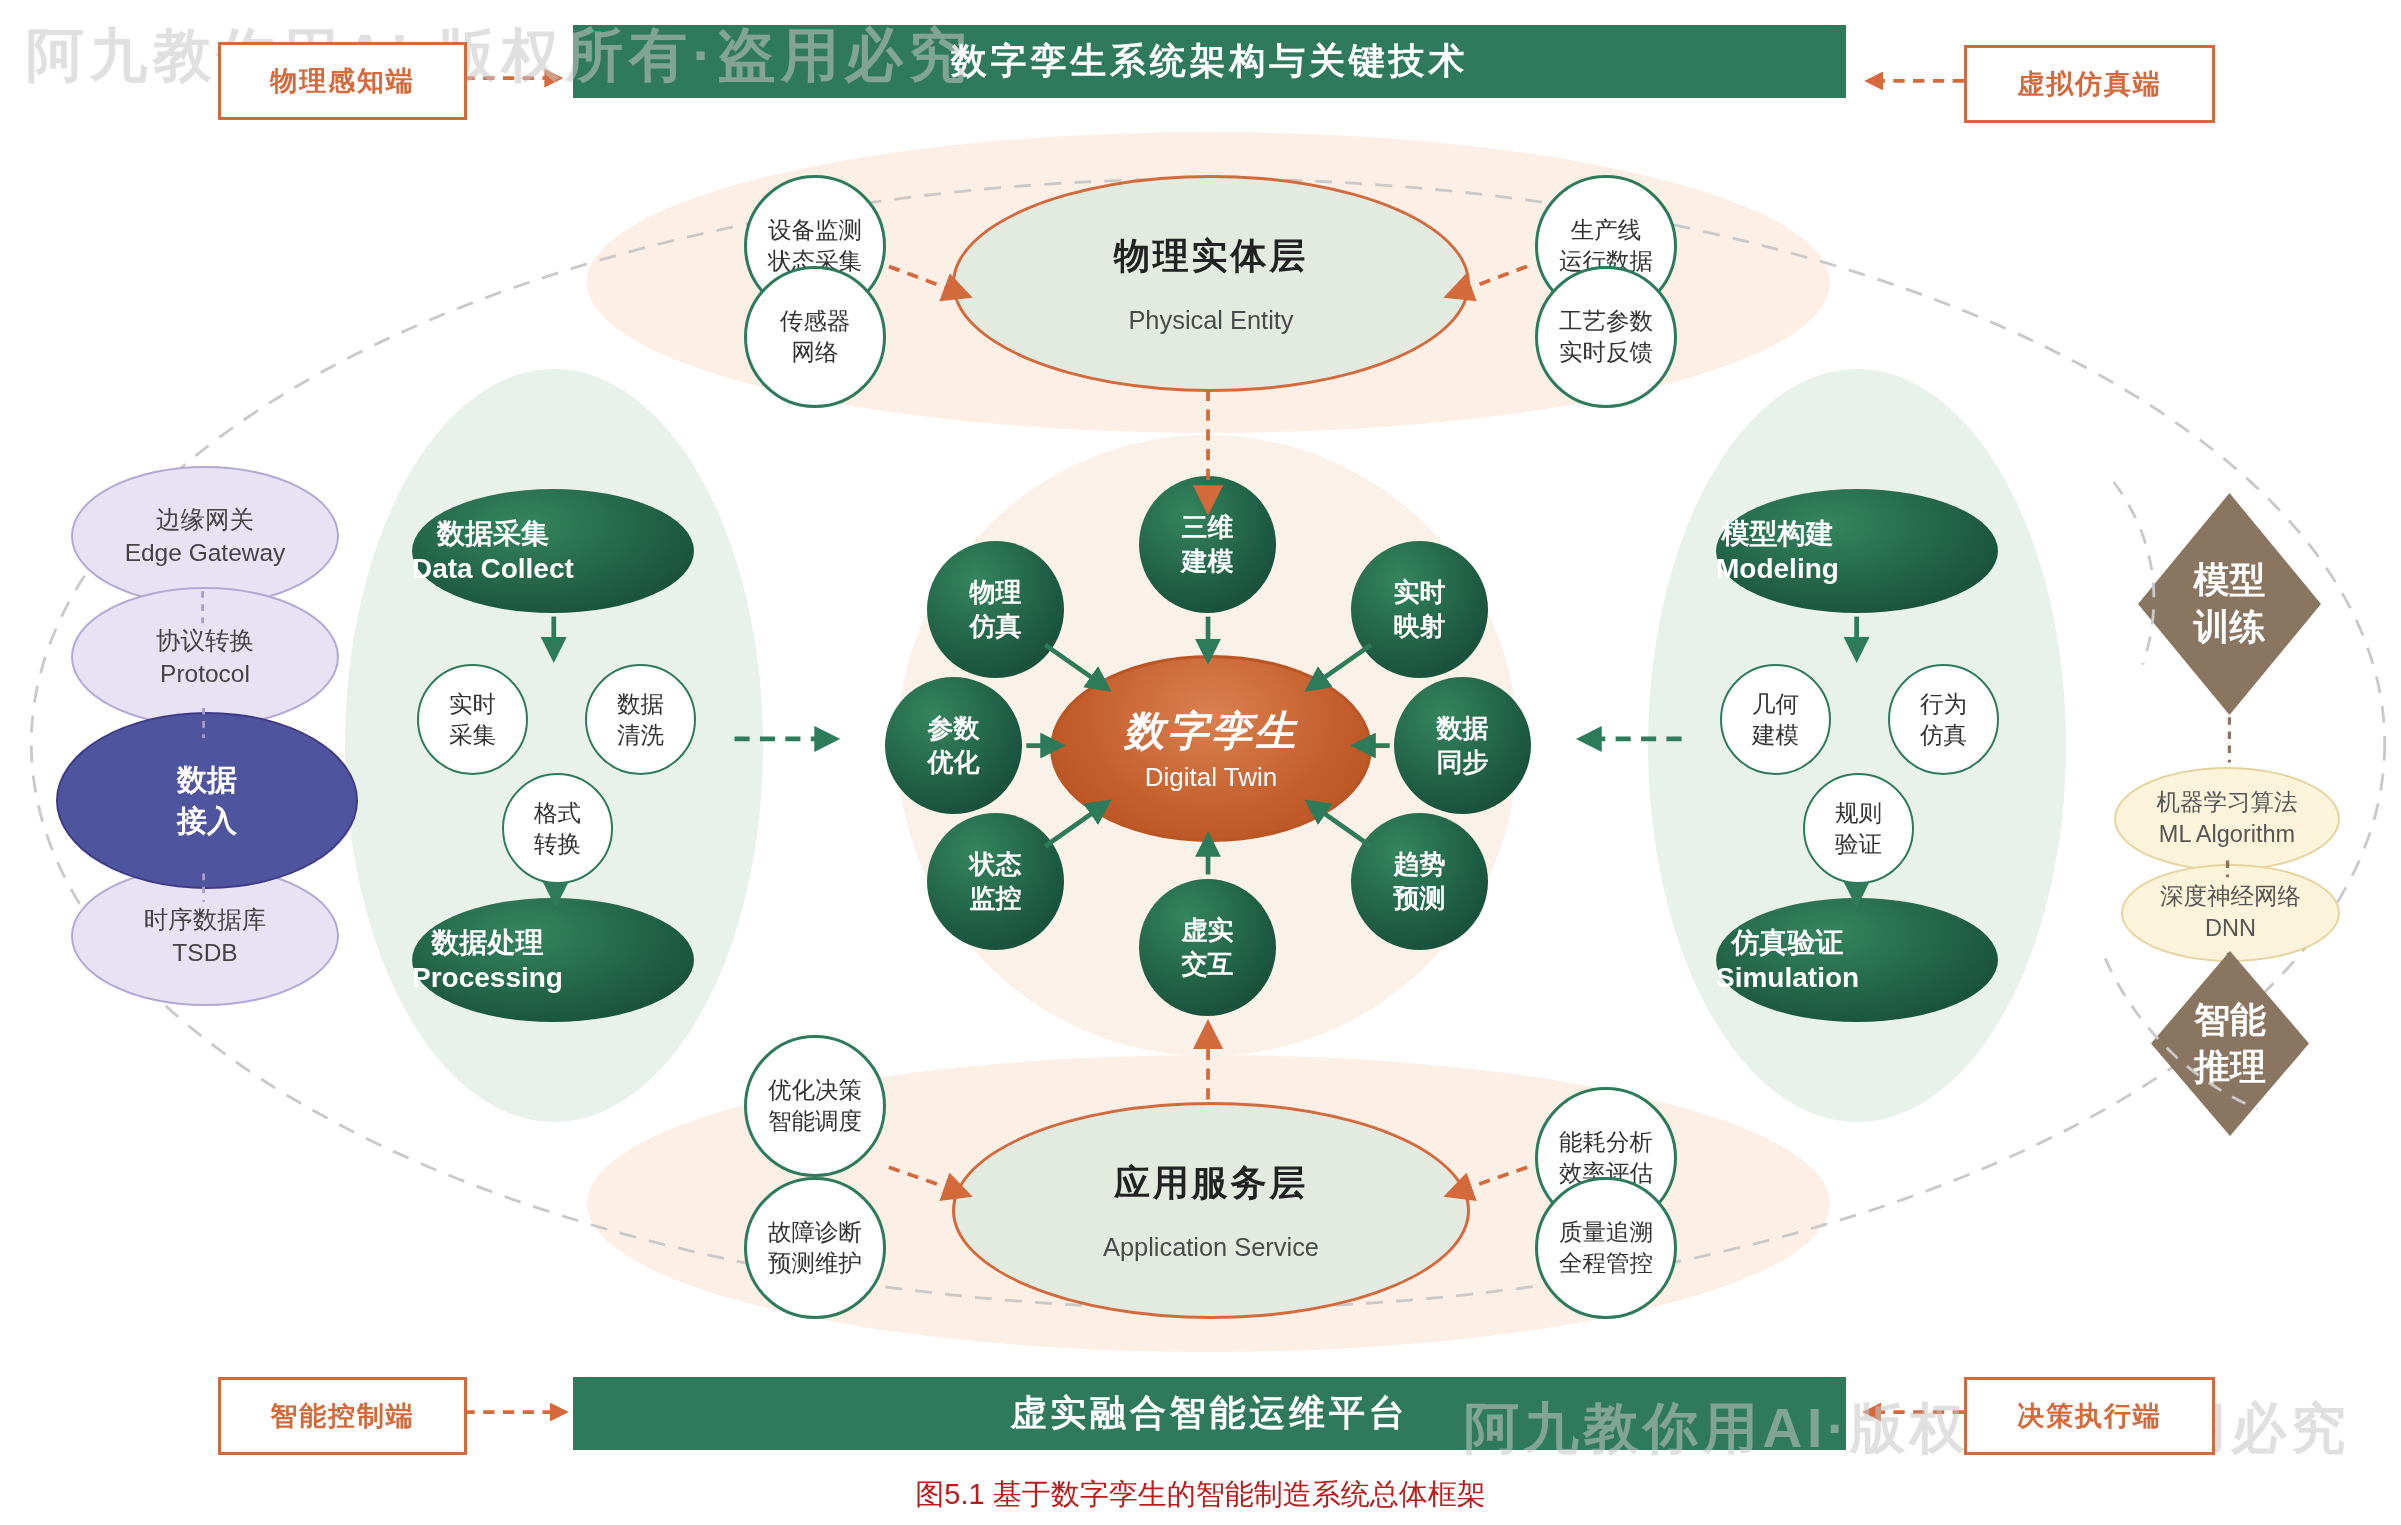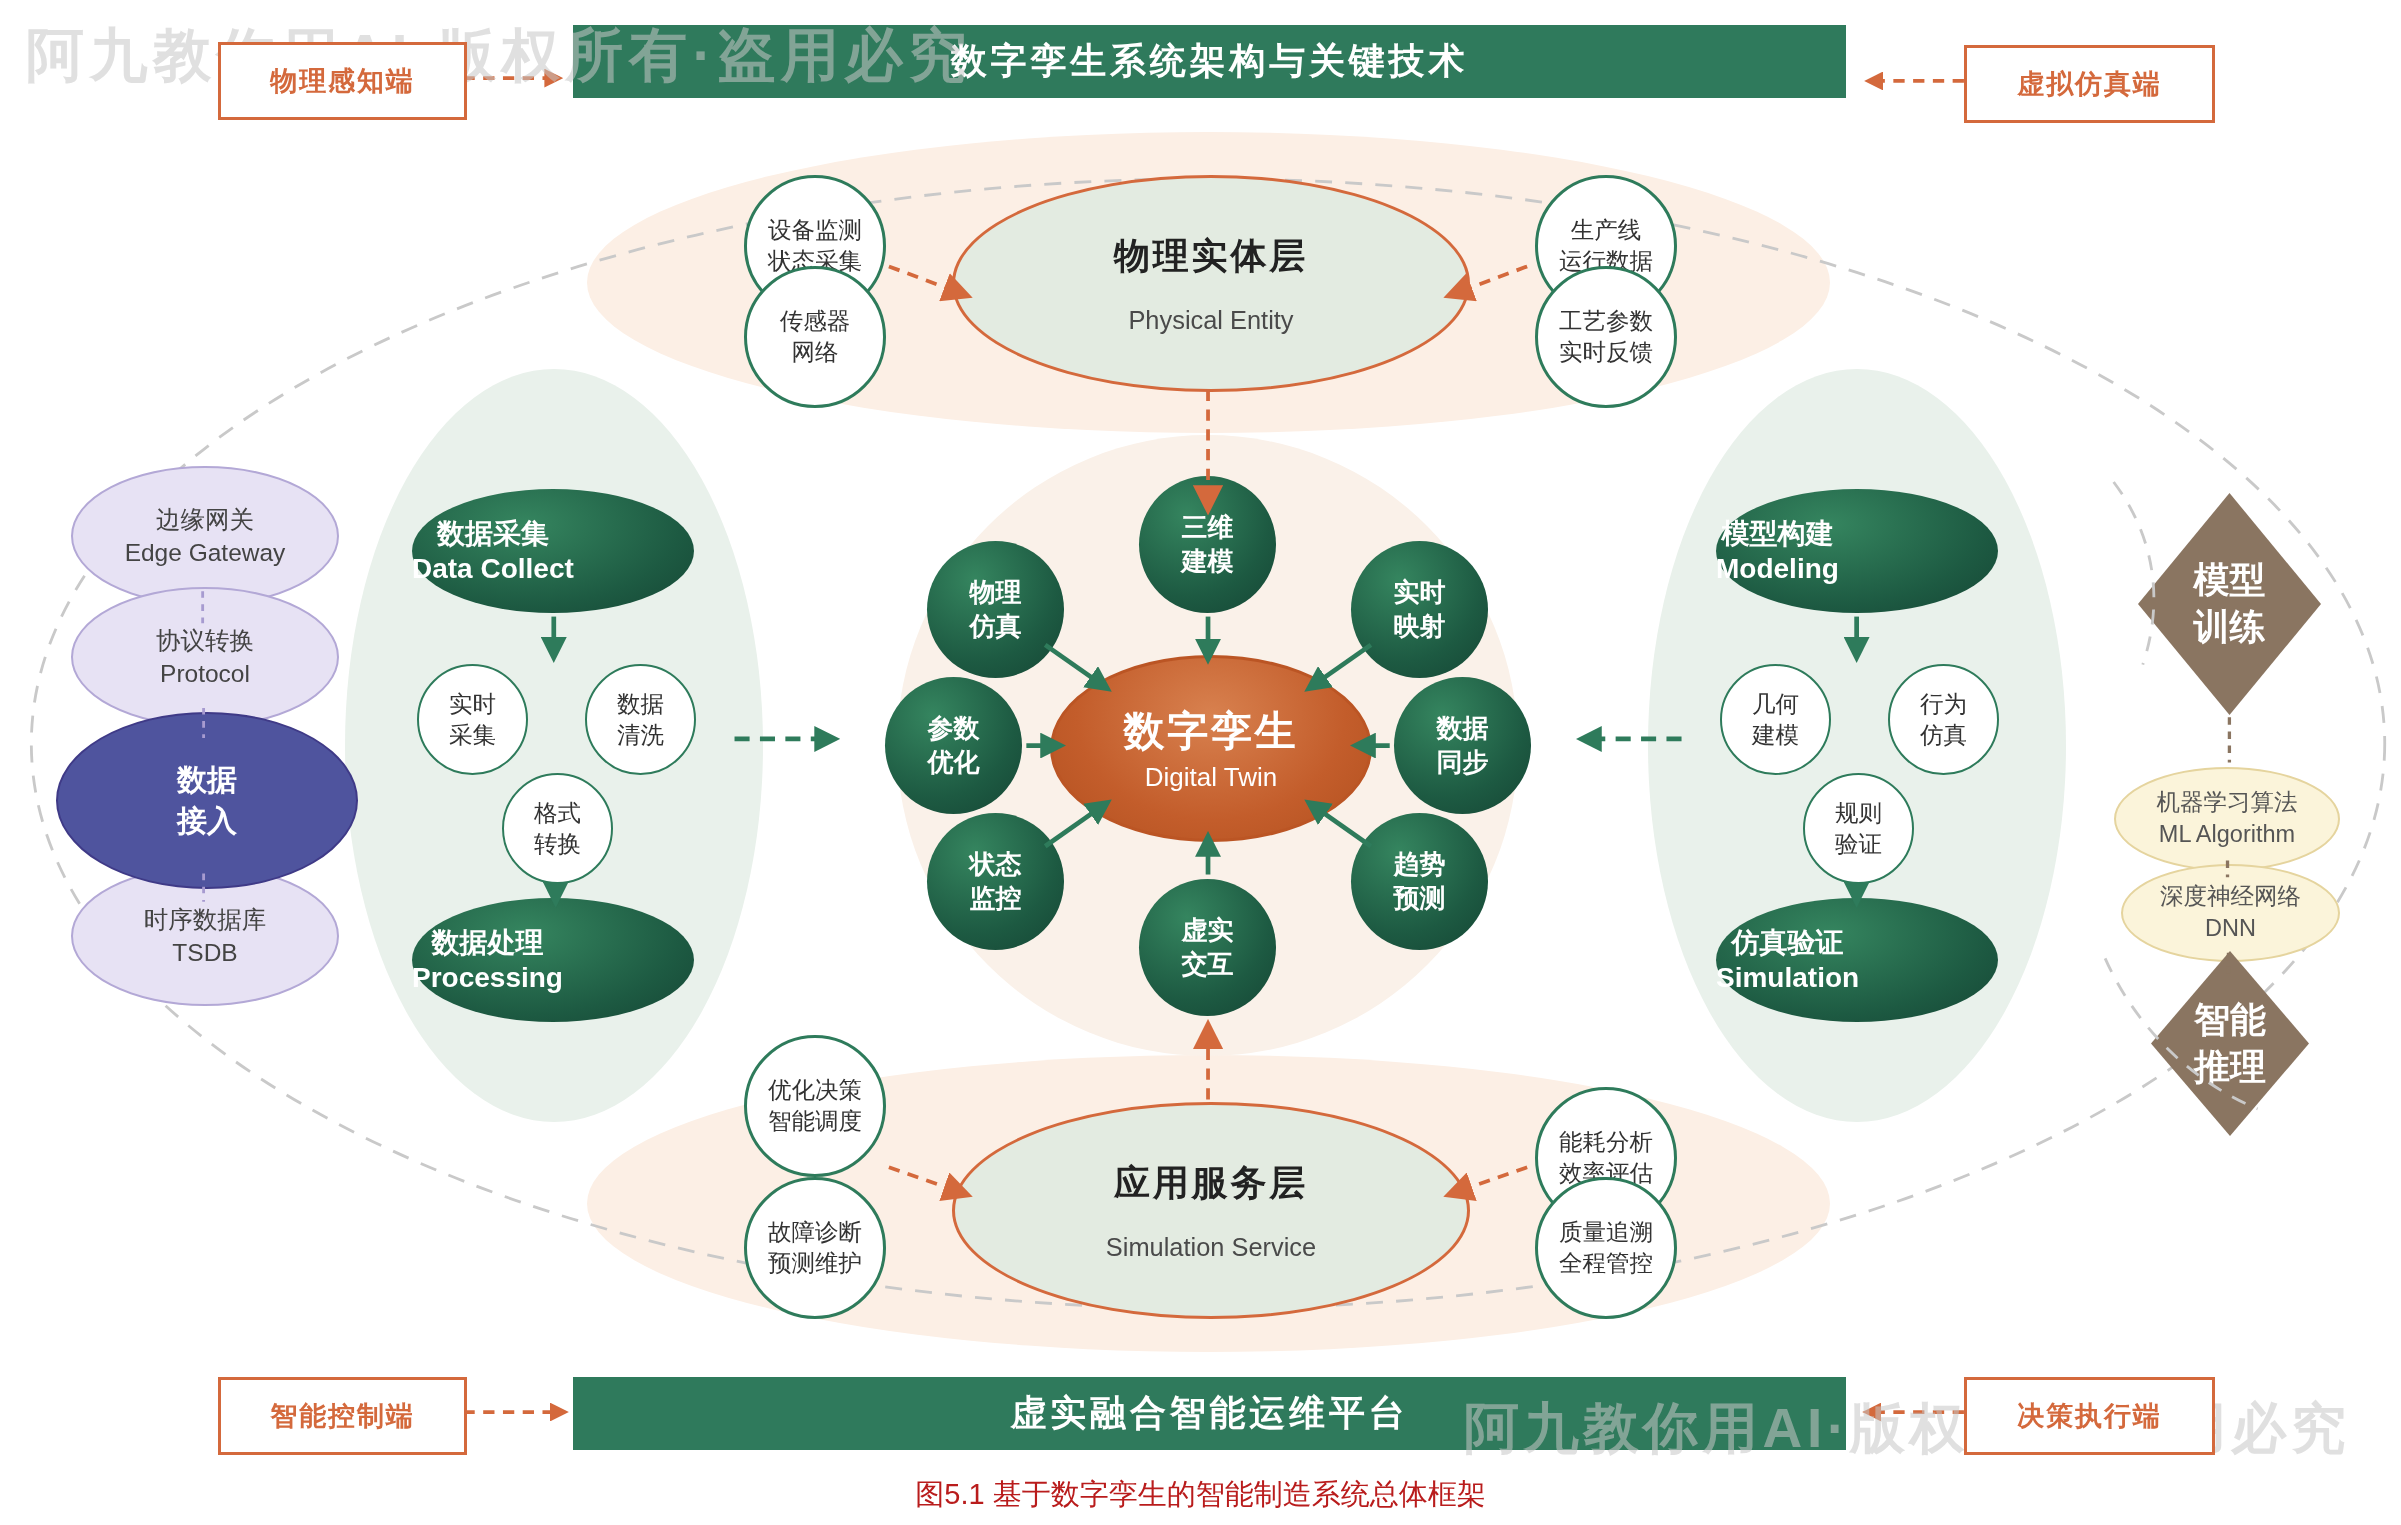--- a/index.html
+++ b/index.html
@@ -35,21 +35,21 @@
   
   .dgE{position:absolute;width:282px;height:124px;border-radius:50%;
        background:radial-gradient(ellipse at 40% 28%, #35855f 0%, #1d5a42 65%, #154534 100%);
        display:flex;align-items:center;justify-content:flex-start;color:#ffffff;font-size:28px;font-weight:700;
        line-height:1.25;z-index:3;}
   
   .dt{position:absolute;left:1050px;top:655px;width:316px;height:181px;border-radius:50%;
       background:radial-gradient(ellipse at 50% 32%, #d8814f 0%, #c35d2b 60%, #b2501f 100%);
       border:3.8px solid #bb5524;display:flex;flex-direction:column;align-items:center;justify-content:center;gap:3.8px;
       color:#ffffff;z-index:3;}
-  .dt .zh{font-size:41px;font-weight:700;letter-spacing:2.8px;}
+  .dt .zh{font-size:41px;font-weight:700;letter-spacing:2.8px;font-style:italic;}
   .dt .en{font-size:26px;font-weight:400;text-align:right;}
   
   .pE{position:absolute;border-radius:50%;background:#e7e2f4;border:2.8px solid #b3a8d6;display:flex;align-items:center;
       justify-content:center;font-size:24.5px;color:#444444;line-height:1.35;z-index:3;}
   .pDark{position:absolute;border-radius:50%;background:#4f549e;border:2.8px solid #3f3a87;display:flex;align-items:center;
          justify-content:center;font-size:30px;font-weight:700;color:#ffffff;line-height:1.35;z-index:4;}
   
   .diamond{position:absolute;background:#8a7561;clip-path:polygon(50% 0,100% 50%,50% 100%,0 50%);
            display:flex;align-items:center;justify-content:center;color:#ffffff;font-size:36px;font-weight:700;
            line-height:1.3;z-index:3;}
@@ -83,21 +83,21 @@
 状态采集</span></div>
   <div class="wcircle t" style="left:744px;top:266px;width:136px;height:136px;"><span class="t">传感器
 网络</span></div>
   <div class="wcircle t" style="left:1535px;top:175px;width:136px;height:136px;"><span class="t">生产线
 运行数据</span></div>
   <div class="wcircle t" style="left:1535px;top:266px;width:136px;height:136px;"><span class="t">工艺参数
 实时反馈</span></div>
 
   <div class="layerEllipse" style="left:952px;top:1102px;width:512px;height:211px;">
     <div class="zh">应用服务层</div>
-    <div class="en">Simulation Service</div>
+    <div class="en">Application Service</div>
   </div>
   <div class="wcircle t" style="left:744px;top:1035px;width:136px;height:136px;"><span class="t">优化决策
 智能调度</span></div>
   <div class="wcircle t" style="left:744px;top:1177px;width:136px;height:136px;"><span class="t">故障诊断
 预测维护</span></div>
   <div class="wcircle t" style="left:1535px;top:1087px;width:136px;height:136px;"><span class="t">能耗分析
 效率评估</span></div>
   <div class="wcircle t" style="left:1535px;top:1177px;width:136px;height:136px;"><span class="t">质量追溯
 全程管控</span></div>
 

